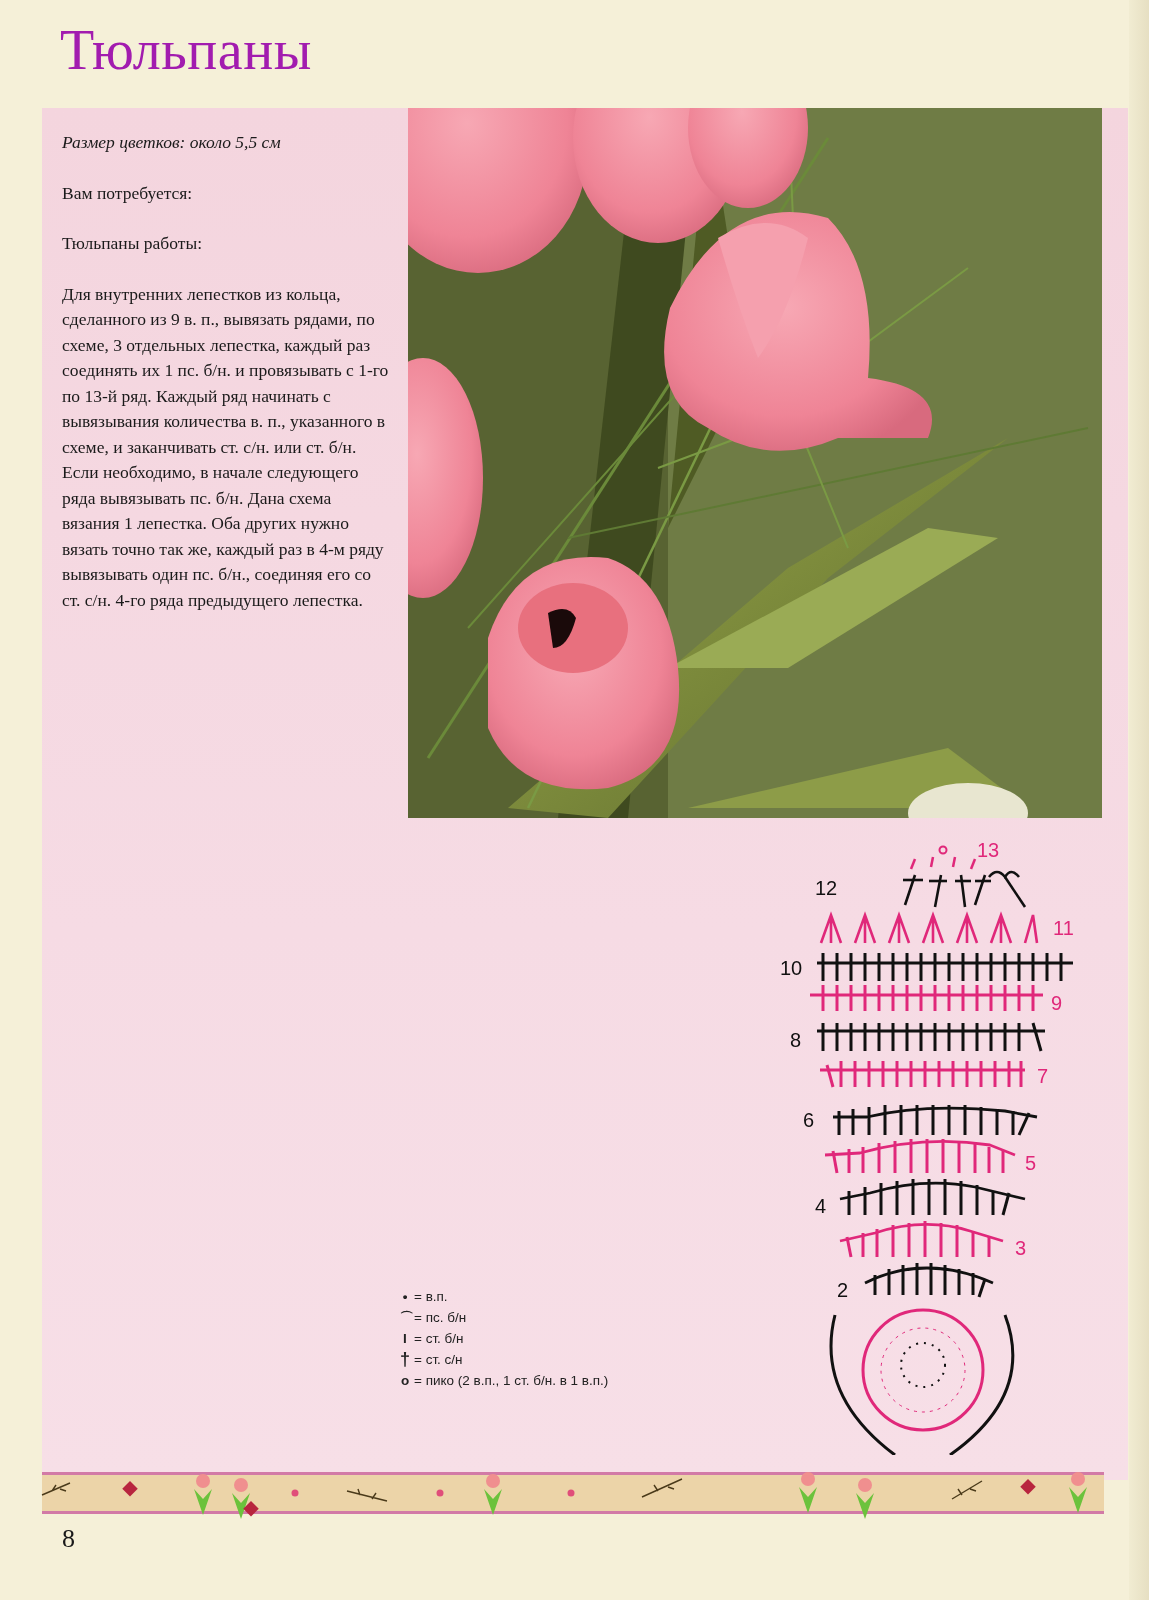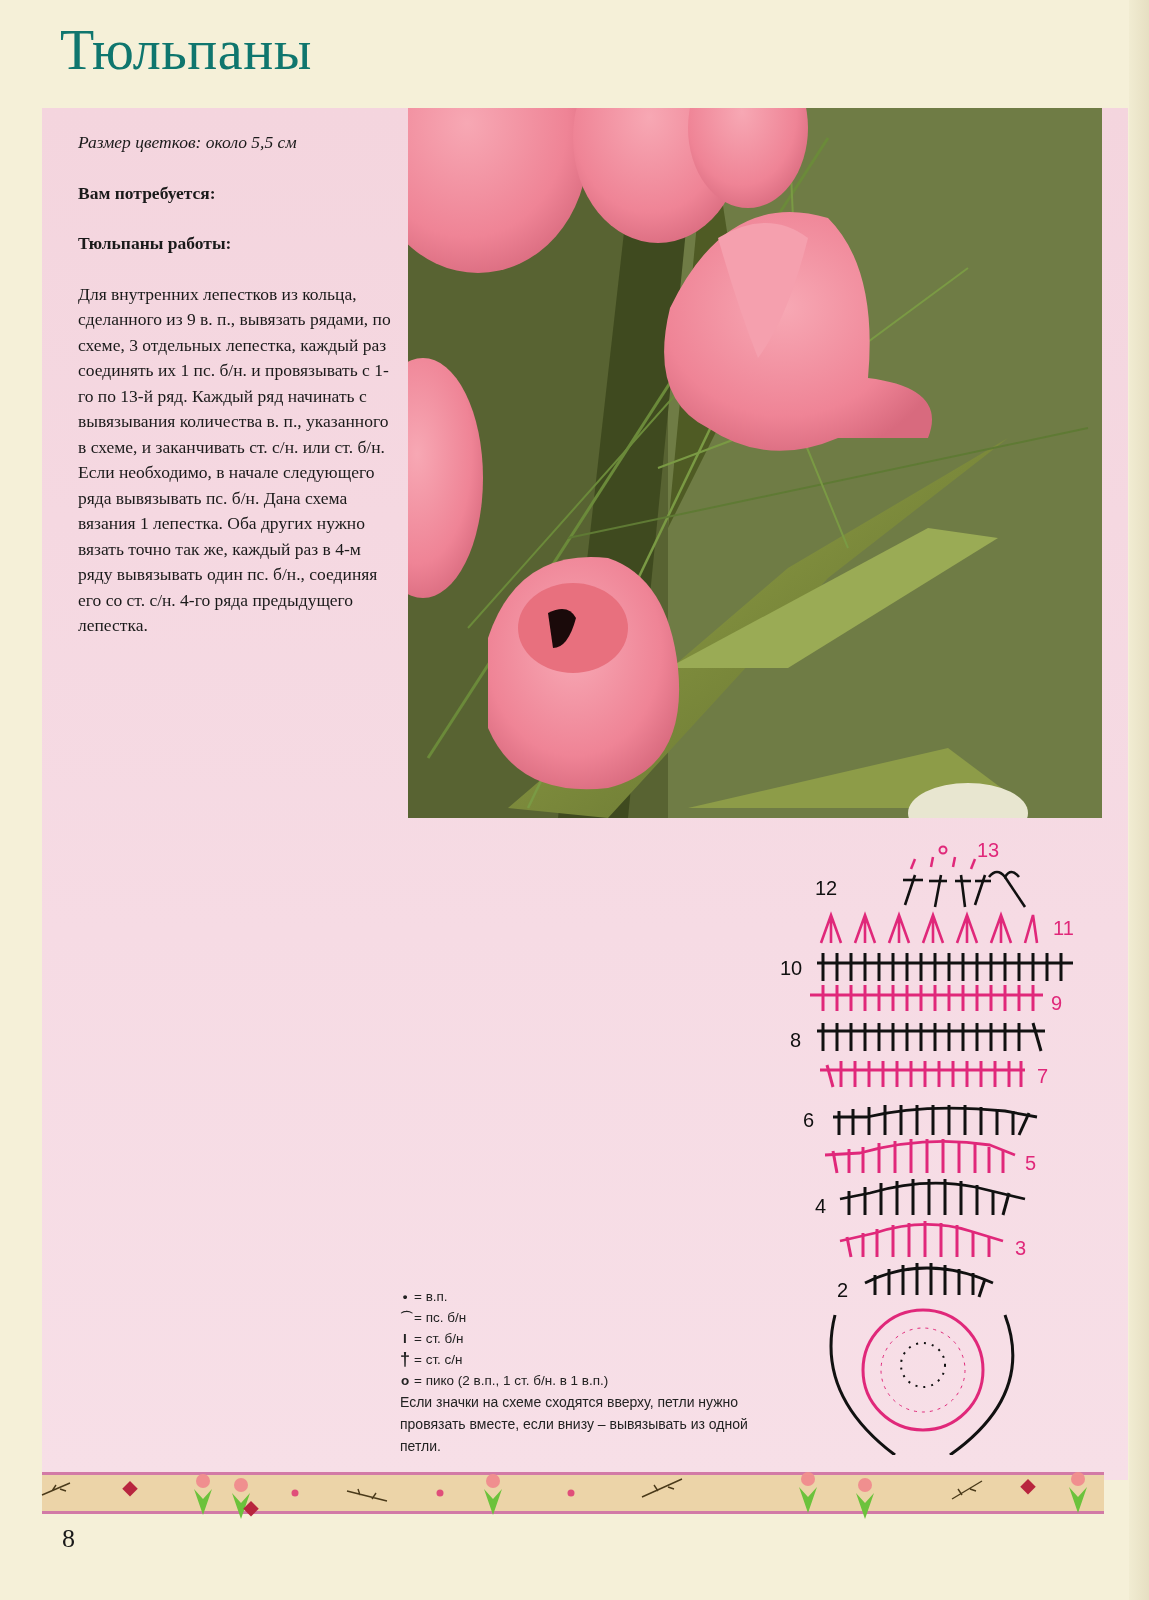--- a/index.html
+++ b/index.html
@@ -1,27 +1,27 @@
 <!DOCTYPE html>
 <html><head>
 <meta charset="utf-8">
 <style>
   html, body { margin:0; padding:0; }
   body { width:1149px; height:1600px; background:#f5f0d8; position:relative; overflow:hidden;
          font-family:"Liberation Serif", "DejaVu Serif", serif; color:#1a1a1a; }
   .page-edge { position:absolute; right:0; top:0; width:20px; height:1600px;
                background:linear-gradient(90deg,#f1ecd2,#e6dfc2); }
   .title { position:absolute; left:60px; top:18px; font-size:56px; font-weight:normal; letter-spacing:0.5px;
-           font-family:"Liberation Serif", "DejaVu Serif", serif; color:#0f766e; margin:0; }
+           font-family:"Liberation Serif", "DejaVu Serif", serif; color:#a21caf; margin:0; }
   .pink-panel { position:absolute; left:42px; top:108px; width:1086px; height:1372px;
                 background:linear-gradient(180deg,#f4d5de 0%, #f6dbe4 60%, #f7dfe7 100%); }
   .text-col { position:absolute; left:62px; top:130px; width:330px; font-size:17.5px; line-height:25.5px; }
-  .text-col p { margin:0 0 25px 16px; }
+  .text-col p { margin:0 0 25px 0; }
   .subtitle { font-style:italic; }
-  .heading { font-weight:bold; }
+  .heading { font-weight:normal; }
   .photo { position:absolute; left:408px; top:108px; width:694px; height:710px; overflow:hidden;
            background:linear-gradient(120deg,#5e6c34 0%, #6f7c45 40%, #75844e 100%); }
   .legend { position:absolute; left:400px; top:1286px; width:360px; font-family:"Liberation Sans","DejaVu Sans",sans-serif;
             font-size:13.5px; line-height:21px; color:#222; }
   .legend .row { display:flex; align-items:center; gap:4px; }
   .legend .sym { display:inline-block; width:10px; text-align:center; font-weight:bold; }
   .legend .note { font-size:14px; line-height:22px; }
   .diagram { position:absolute; left:775px; top:835px; width:330px; height:620px; }
   .border-strip { position:absolute; left:42px; top:1472px; width:1062px; height:36px;
                   background:#ecd4a8; border-top:3px solid #d27aa6; border-bottom:3px solid #d27aa6; }
@@ -319,21 +319,20 @@
     <span>= ст. б/н</span>
   </div>
   <div class="row">
     <span class="sym" style="font-size:18px">†</span>
     <span>= ст. с/н</span>
   </div>
   <div class="row">
     <span class="sym">o</span>
     <span>= пико (2 в.п., 1 ст. б/н. в 1 в.п.)</span>
   </div>
-  <div class="note">Если значки на схеме сходятся вверху, петли нужно провязать вместе, если внизу – вывязывать из одной петли.</div>
 </div>
 
 <div class="border-strip">
   <svg width="1062" height="60" viewBox="0 0 1062 60" style="position:absolute;left:0;top:-18px;overflow:visible">
     <g>
         <circle cx="161" cy="24" r="7" fill="#f08f8f"></circle>
         <path d="M152 32 L161 58 L170 32 L161 42 Z" fill="#6cc23c"></path>
       </g>
     <g>
         <circle cx="199" cy="28" r="7" fill="#f08f8f"></circle>

